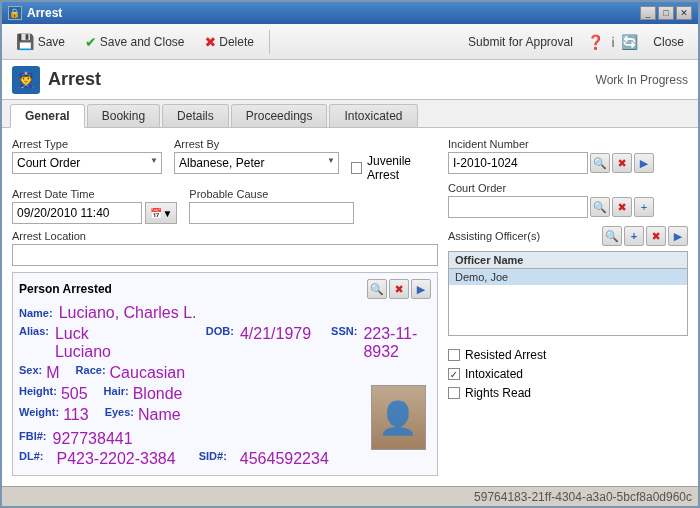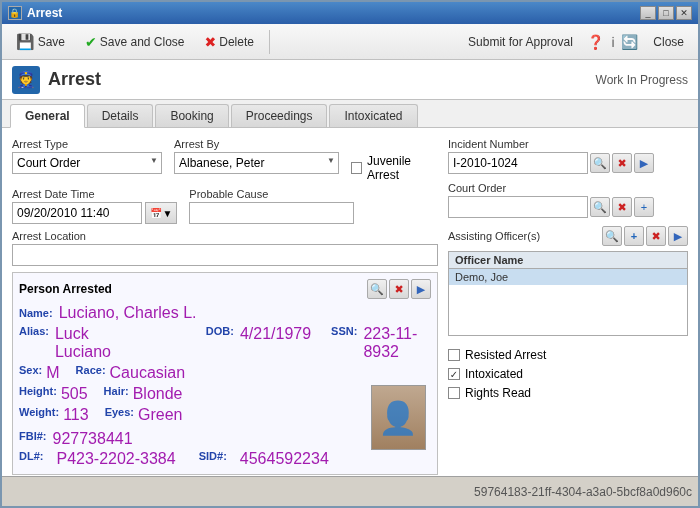--- a/index.html
+++ b/index.html
@@ -65,21 +65,21 @@
 
     
     .right-panel { width: 240px; display: flex; flex-direction: column; gap: 8px; }
 
     
     .officer-table { border: 1px solid #aaa; background: white; }
     .officer-header { background: #e0e8f0; border-bottom: 1px solid #aaa; padding: 2px 6px; font-weight: bold; font-size: 11px; color: #333; }
     .officer-row { padding: 2px 6px; font-size: 11px; color: #333; background: #c8ddf0; }
 
     
-    .status-bar { background: #d4d0c8; border-top: 1px solid #a0a0a0; padding: 1px 6px; display: flex; justify-content: flex-end; font-size: 10px; color: #555; height: 30px; align-items: center; }
+    .status-bar { background: #d4d0c8; border-top: 1px solid #a0a0a0; padding: 1px 6px; display: flex; justify-content: flex-end; font-size: 10px; color: #555; height: 20px; align-items: center; }
 
     
     .main-area { display: flex; gap: 10px; flex: 1; }
     .left-panel { flex: 1; display: flex; flex-direction: column; gap: 6px; }
 
     .arrest-date-row { display: flex; gap: 3px; align-items: center; }
     .cal-btn { border: 1px solid #aaa; background: linear-gradient(to bottom, #f0f0f0, #d8d8d8); padding: 1px 4px; cursor: pointer; font-size: 10px; height: 22px; display: flex; align-items: center; }
   </style>
 </head>
 <body>
@@ -128,22 +128,22 @@
   <div class="page-header">
     <div class="page-header-left">
       <div class="page-header-icon">👮</div>
       <span class="page-title">Arrest</span>
     </div>
     <span class="status-badge">Work In Progress</span>
   </div>
 
   <div class="tabs">
     <div class="tab active">General</div>
+    <div class="tab">Booking</div>
     <div class="tab">Details</div>
-    <div class="tab">Booking</div>
     <div class="tab">Proceedings</div>
     <div class="tab">Intoxicated</div>
   </div>
 
   <div class="content">
     <div class="main-area">
 
       <div class="left-panel">
 
         <div class="form-row">
@@ -240,21 +240,21 @@
               <span class="person-value">Blonde</span>
             </div>
           </div>
           <div style="display:flex; gap:16px; margin-bottom:6px;">
             <div style="display:flex; gap:4px;">
               <span class="person-label">Weight:</span>
               <span class="person-value">113</span>
             </div>
             <div style="display:flex; gap:4px;">
               <span class="person-label">Eyes:</span>
-              <span class="person-value">Green</span>
+              <span class="person-value">Name</span>
             </div>
           </div>
 
           <div style="display:flex; gap:20px; position:relative;">
             <div style="display:flex; flex-direction:column; gap:2px;">
               <div style="display:flex; gap:6px;">
                 <span class="person-label">FBI#:</span>
                 <span class="person-value">927738441</span>
               </div>
               <div style="display:flex; gap:13px;">

